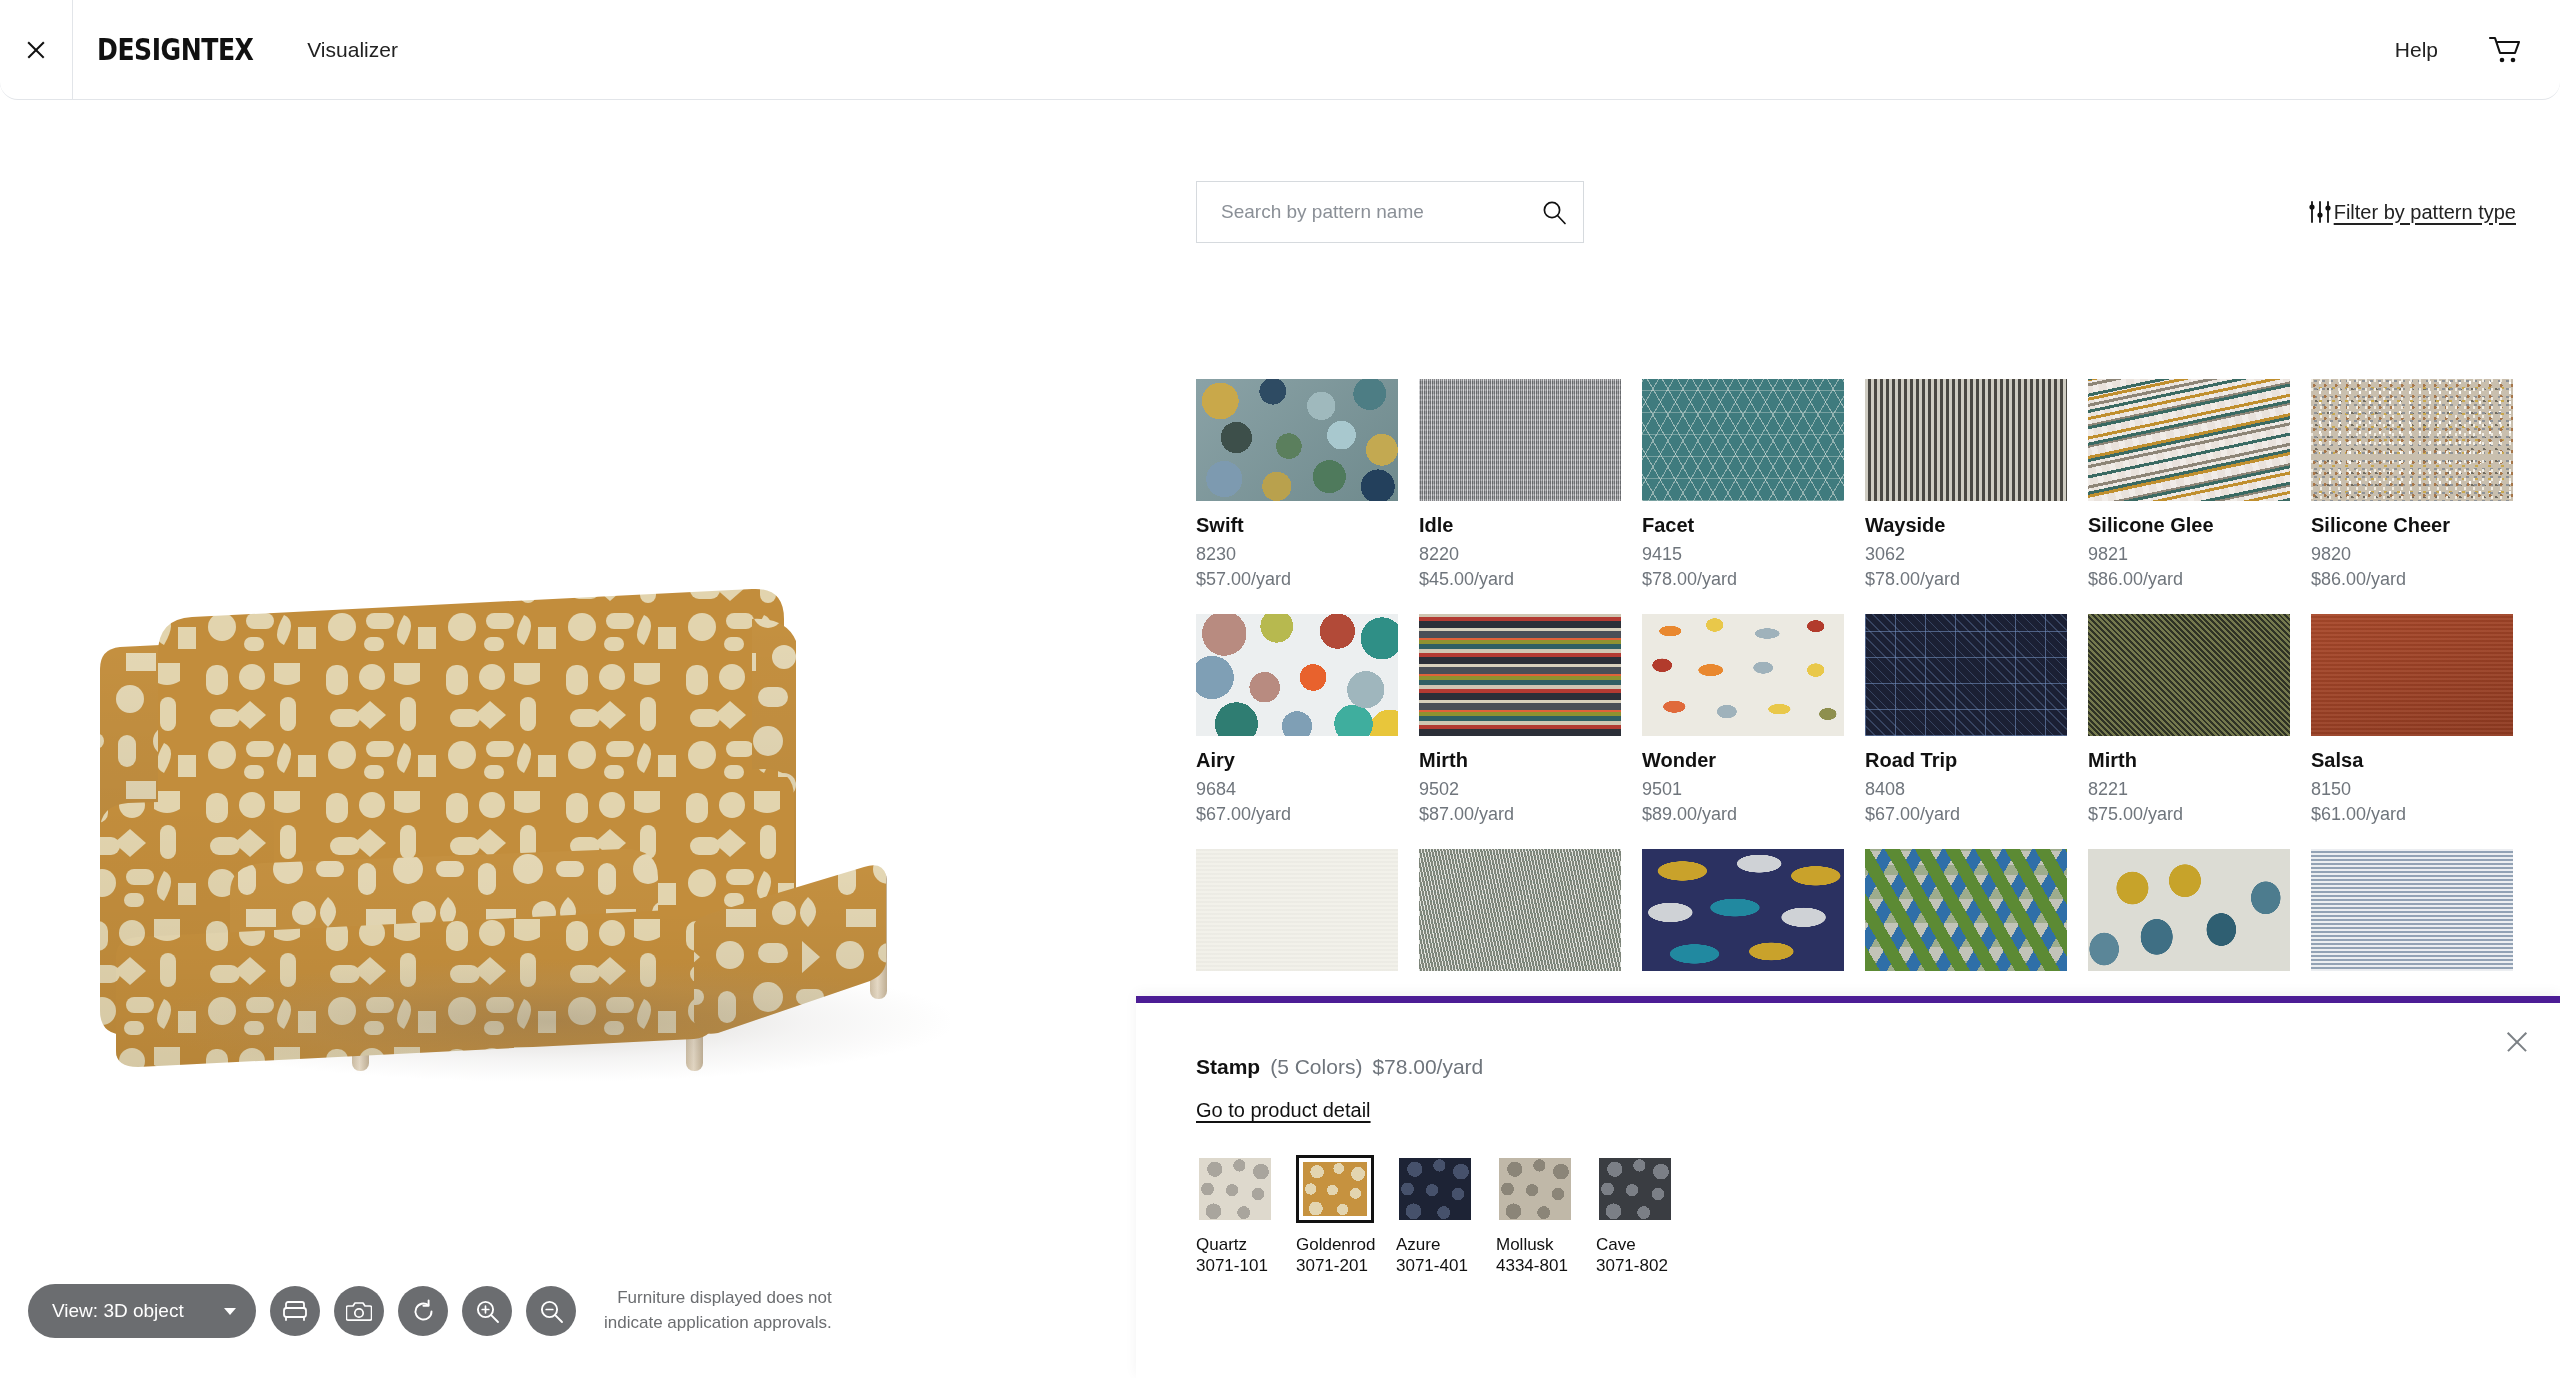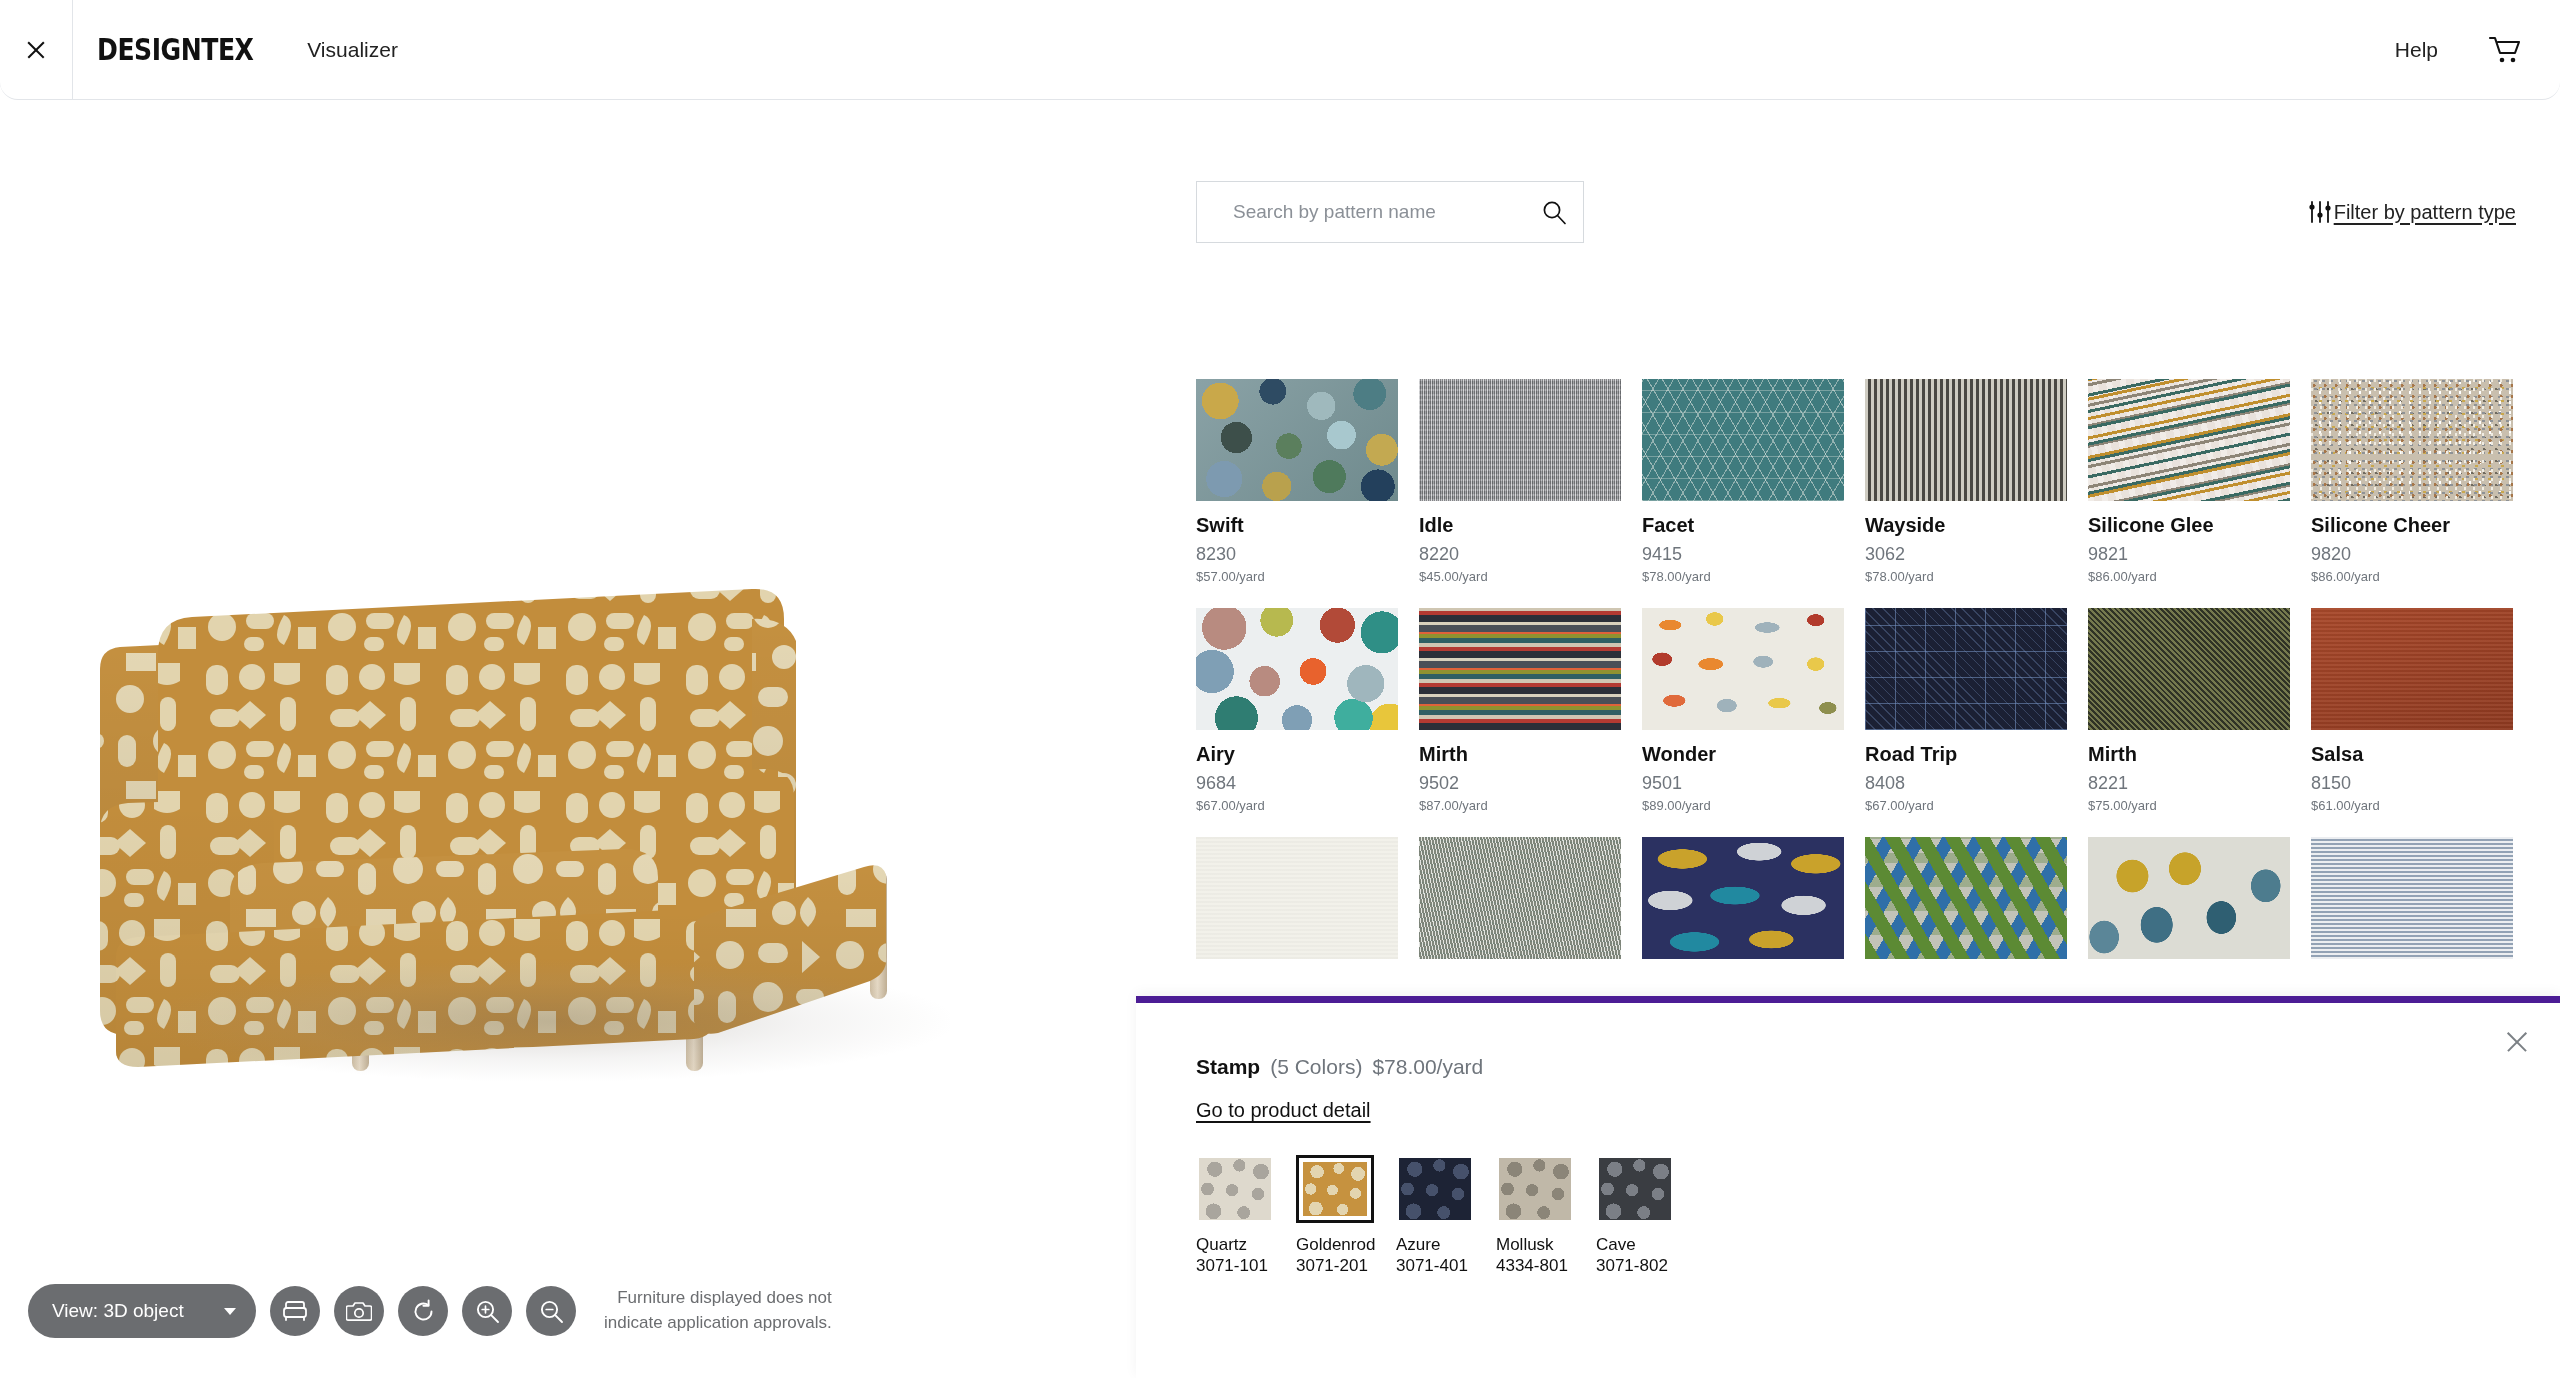--- a/index.html
+++ b/index.html
@@ -107,21 +107,21 @@
     width: 1424px; height: 1277px;
     background: #fff; overflow: hidden;
   }
   .searchrow {
     position: absolute; top: 80px; left: 60px; right: 44px;
     display: flex; align-items: center;
   }
   .searchbox {
     width: 388px; height: 62px;
     border: 1px solid #d6dade; background: #fff;
-    display: flex; align-items: center; padding: 0 16px 0 36px;
+    display: flex; align-items: center; padding: 0 16px 0 24px;
   }
   .searchbox input {
     flex: 1; border: none; outline: none; font-size: 19px;
     color: #333; font-family: "Liberation Sans", sans-serif;
     background: transparent;
   }
   .searchbox input::placeholder { color: #8b9097; }
   .filter-link {
     margin-left: auto; display: flex; align-items: center; gap: 2px;
     cursor: pointer;
@@ -139,21 +139,21 @@
     column-gap: 21px;
     row-gap: 24px;
   }
   .card { width: 202px; cursor: pointer; }
   .swatch {
     width: 202px; height: 122px; background: #ddd;
     background-size: cover;
   }
   .p-name { margin-top: 13px; font-size: 20px; font-weight: 700; color: #111; line-height: 1.1; }
   .p-sku  { margin-top: 8px; font-size: 18px; color: #6f757c; line-height: 1.2; }
-  .p-price{ margin-top: 3px; font-size: 13px; color: #6f757c; line-height: 1.2; }
+  .p-price{ margin-top: 3px; font-size: 18px; color: #6f757c; line-height: 1.2; }
 
   
   .drawer {
     position: absolute; left: 1136px; top: 996px;
     width: 1424px; height: 382px;
     background: #fff;
     border-top: 7px solid #4c1d95;
     box-shadow: 0 -3px 12px rgba(0,0,0,0.05);
   }
   .drawer-close {

